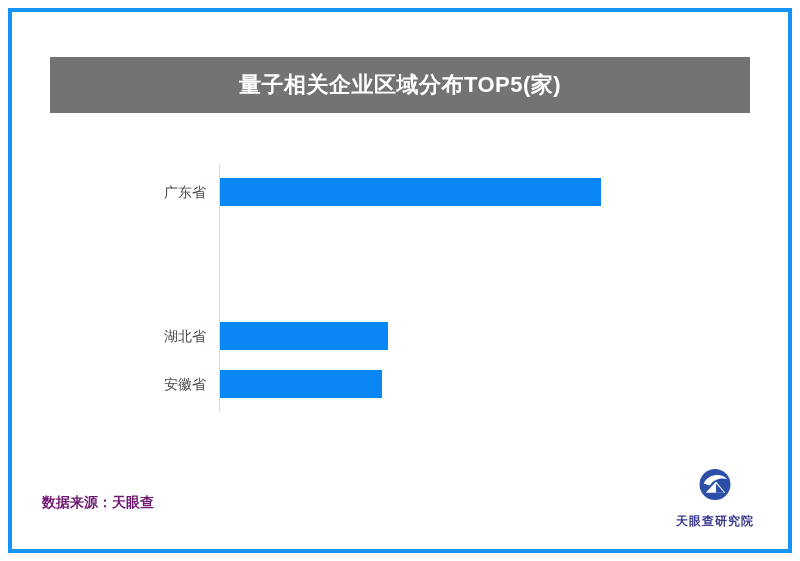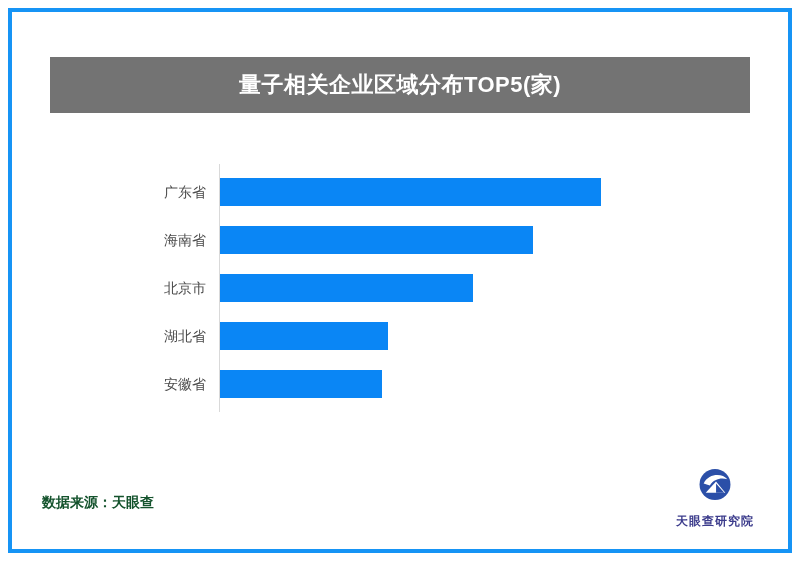--- a/index.html
+++ b/index.html
@@ -114,21 +114,21 @@
     background: #0a86f5;
   }
 
   
   .source {
     position: absolute;
     left: 42px;
     top: 494px;
     font-size: 14px;
     font-weight: bold;
-    color: #14532d;
+    color: #701a75;
     white-space: nowrap;
   }
   .logo {
     position: absolute;
     left: 660px;
     top: 468px;
     width: 110px;
     height: 62px;
     display: flex;
     flex-direction: column;
@@ -162,29 +162,21 @@
 
   <div class="chart">
     <div class="axis-line"></div>
     <div class="plot">
 
       <div class="row" style="top:28px;">
         <div class="cat-label">广东省</div>
         <div class="bar" style="width:381px;"></div>
       </div>
 
-      <div class="row" style="top:76px;">
-        <div class="cat-label">海南省</div>
-        <div class="bar" style="width:313px;"></div>
-      </div>
-
-      <div class="row" style="top:124px;">
-        <div class="cat-label">北京市</div>
-        <div class="bar" style="width:253px;"></div>
-      </div>
+
 
       <div class="row" style="top:172px;">
         <div class="cat-label">湖北省</div>
         <div class="bar" style="width:168px;"></div>
       </div>
 
       <div class="row" style="top:220px;">
         <div class="cat-label">安徽省</div>
         <div class="bar" style="width:162px;"></div>
       </div>

